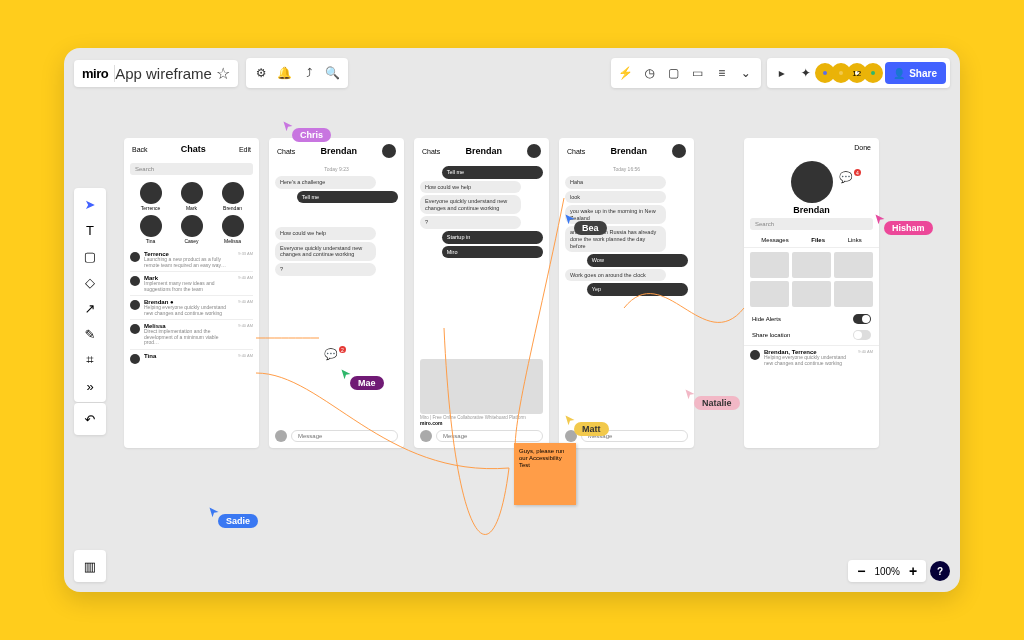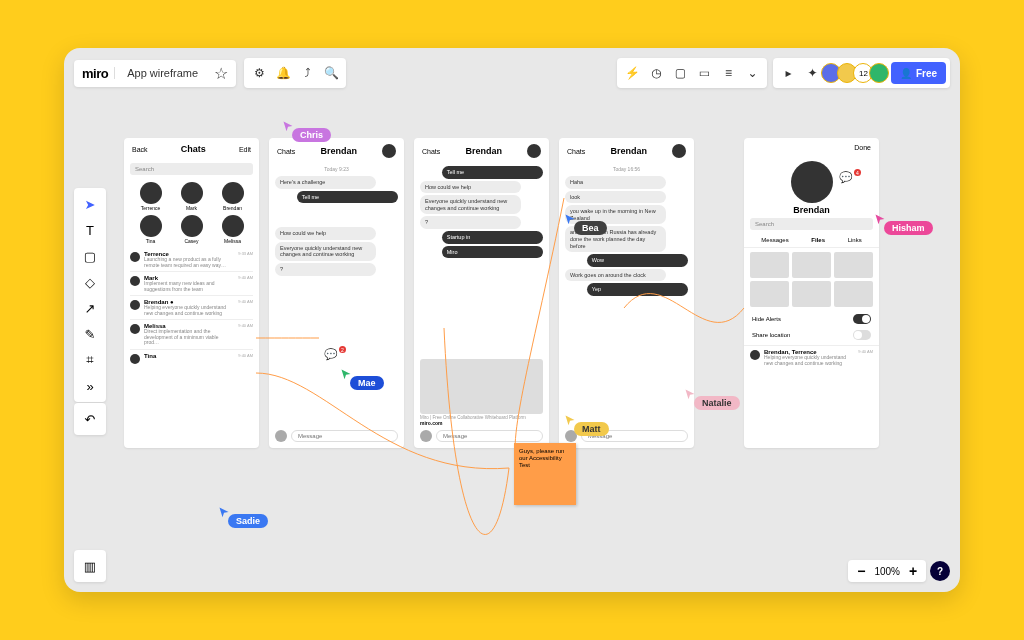--- a/index.html
+++ b/index.html
@@ -1,27 +1,27 @@
 <!DOCTYPE html>
 <html><head>
 <meta charset="utf-8">
 <style>
 *{box-sizing:border-box;margin:0;padding:0}
 body{background:#FFCD1C;font-family:-apple-system,Helvetica,Arial,sans-serif;width:1024px;height:640px;overflow:hidden;position:relative}
 .app{position:absolute;inset:48px 64px;background:#E8E8E8;border-radius:16px;box-shadow:0 8px 24px rgba(0,0,0,.15);overflow:hidden}
 .topbar{position:absolute;top:10px;left:10px;display:flex;gap:8px;align-items:center}
 .brand{display:flex;align-items:center;background:#fff;border-radius:4px;padding:4px 8px;gap:4px;box-shadow:0 1px 3px rgba(0,0,0,.1)}
 .brand-logo{font-weight:900;font-size:13px;letter-spacing:-.5px}
-.board-name{font-size:11px;color:#333;padding:0 12px;border-left:1px solid #ddd;margin-left:2px}
+.board-name{font-size:15px;color:#333;padding:0 0;border-left:1px solid #ddd;margin-left:2px}
 .star{color:#333}
 .iconrow{display:flex;background:#fff;border-radius:4px;padding:4px;box-shadow:0 1px 3px rgba(0,0,0,.1);gap:2px}
 .ibtn{width:22px;height:22px;display:flex;align-items:center;justify-content:center;border-radius:3px;cursor:pointer;font-size:12px;color:#333}
 .topright{position:absolute;top:10px;right:10px;display:flex;gap:6px;align-items:center}
 .avatars{display:flex;align-items:center}
-.av{width:20px;height:20px;border-radius:50%;margin-left:-4px;border:1px solid #eab308}
+.av{width:20px;height:20px;border-radius:50%;margin-left:-4px;border:8px solid #eab308}
 .sharebtn{background:#4262FF;color:#fff;border:none;border-radius:4px;padding:5px 9px;font-size:10px;font-weight:600;cursor:pointer;display:flex;align-items:center;gap:3px}
 .ltool{position:absolute;left:10px;top:140px;background:#fff;border-radius:4px;padding:4px;display:flex;flex-direction:column;gap:2px;box-shadow:0 1px 3px rgba(0,0,0,.1)}
 .tbtn{width:24px;height:24px;display:flex;align-items:center;justify-content:center;border-radius:3px;cursor:pointer;font-size:13px}
 .undo{position:absolute;left:10px;top:355px;background:#fff;border-radius:4px;padding:4px;box-shadow:0 1px 3px rgba(0,0,0,.1)}
 .bl{position:absolute;left:10px;bottom:10px;background:#fff;border-radius:4px;padding:4px;box-shadow:0 1px 3px rgba(0,0,0,.1)}
 .br{position:absolute;right:10px;bottom:10px;display:flex;align-items:center;gap:4px}
 .zoom{display:flex;background:#fff;border-radius:4px;padding:2px 4px;box-shadow:0 1px 3px rgba(0,0,0,.1);align-items:center;gap:4px}
 .zb{width:18px;height:18px;display:flex;align-items:center;justify-content:center;cursor:pointer;font-weight:bold;font-size:14px}
 .zl{font-size:10px;font-weight:500}
 .help{width:20px;height:20px;border-radius:50%;background:#050038;color:#fff;display:flex;align-items:center;justify-content:center;font-size:10px;font-weight:bold;cursor:pointer}
@@ -280,21 +280,21 @@
 <div class="cursor" style="left:218px;top:72px">
         <svg viewBox="0 0 16 16">
           <path d="M2,2 L14,8 L8,9 L6,15 Z" fill="#C875E0"></path>
         </svg>
         <span class="lbl" style="background:#C875E0">Chris</span>
       </div>
 <div class="cursor" style="left:276px;top:320px">
         <svg viewBox="0 0 16 16">
           <path d="M2,2 L14,8 L8,9 L6,15 Z" fill="#2FB66A"></path>
         </svg>
-        <span class="lbl" style="background:#1d4ed8">Mae</span>
+        <span class="lbl" style="background:#701a75">Mae</span>
       </div>
 <div class="cursor" style="left:500px;top:165px">
         <svg viewBox="0 0 16 16">
           <path d="M2,2 L14,8 L8,9 L6,15 Z" fill="#3A78F2"></path>
         </svg>
         <span class="lbl" style="background:#404040">Bea</span>
       </div>
 <div class="cursor" style="left:500px;top:366px">
         <svg viewBox="0 0 16 16">
           <path d="M2,2 L14,8 L8,9 L6,15 Z" fill="#F2C94C"></path>
@@ -306,21 +306,21 @@
           <path d="M2,2 L14,8 L8,9 L6,15 Z" fill="#F2B8C6"></path>
         </svg>
         <span class="lbl" style="background:#F2B8C6;color:#333">Natalie</span>
       </div>
 <div class="cursor" style="left:810px;top:165px">
         <svg viewBox="0 0 16 16">
           <path d="M2,2 L14,8 L8,9 L6,15 Z" fill="#E64BA0"></path>
         </svg>
         <span class="lbl" style="background:#ec4899">Hisham</span>
       </div>
-<div class="cursor" style="left:154px;top:458px">
+<div class="cursor" style="left:144px;top:458px">
         <svg viewBox="0 0 16 16">
           <path d="M2,2 L14,8 L8,9 L6,15 Z" fill="#3A78F2"></path>
         </svg>
         <span class="lbl" style="background:#3A78F2">Sadie</span>
       </div>
 
 </div>
 
 <div class="topbar">
   <div class="brand">
@@ -347,21 +347,21 @@
   </div>
   <div class="iconrow">
     <span class="ibtn">▸</span>
     <span class="ibtn">✦</span>
     <div class="avatars">
       <span class="av" style="background:#5B6EE8"></span>
       <span class="av" style="background:#F2C94C"></span>
       <span class="av" style="background:#fff;font-size:8px;display:flex;align-items:center;justify-content:center">12</span>
       <span class="av" style="background:#2FB66A"></span>
     </div>
-    <button class="sharebtn">👤 <span>Free</span></button>
+    <button class="sharebtn">👤 <span>Share</span></button>
   </div>
 </div>
 
 <div class="ltool">
   <span class="tbtn" style="color:#4262FF">➤</span>
   <span class="tbtn">T</span>
   <span class="tbtn">▢</span>
   <span class="tbtn">◇</span>
   <span class="tbtn">↗</span>
   <span class="tbtn">✎</span>

